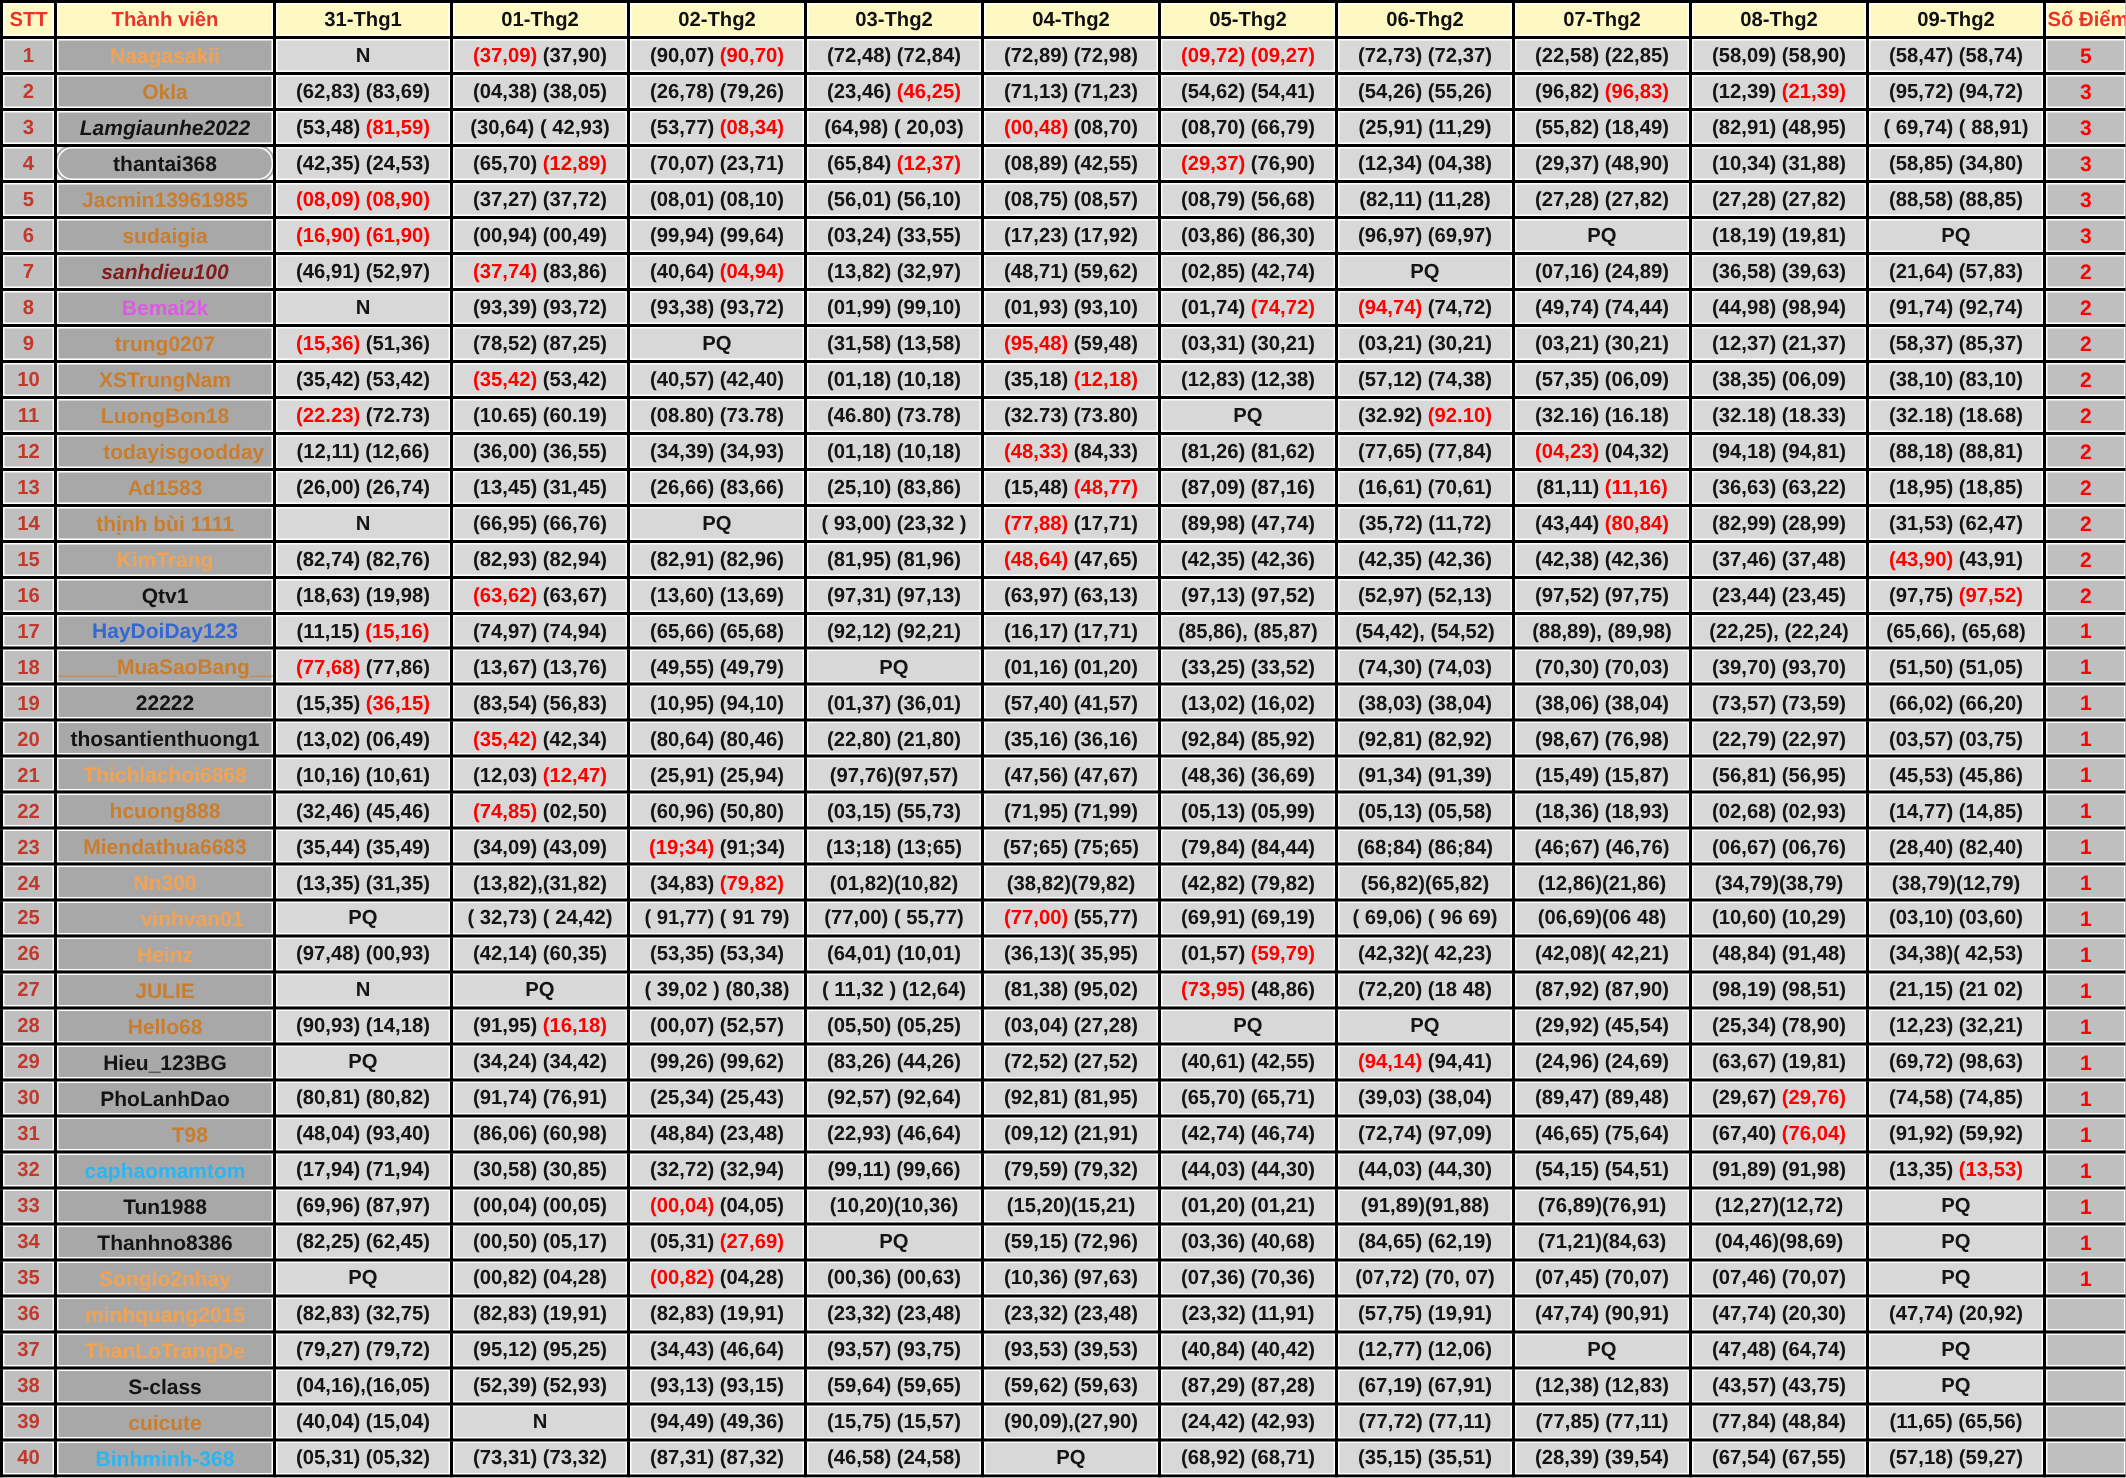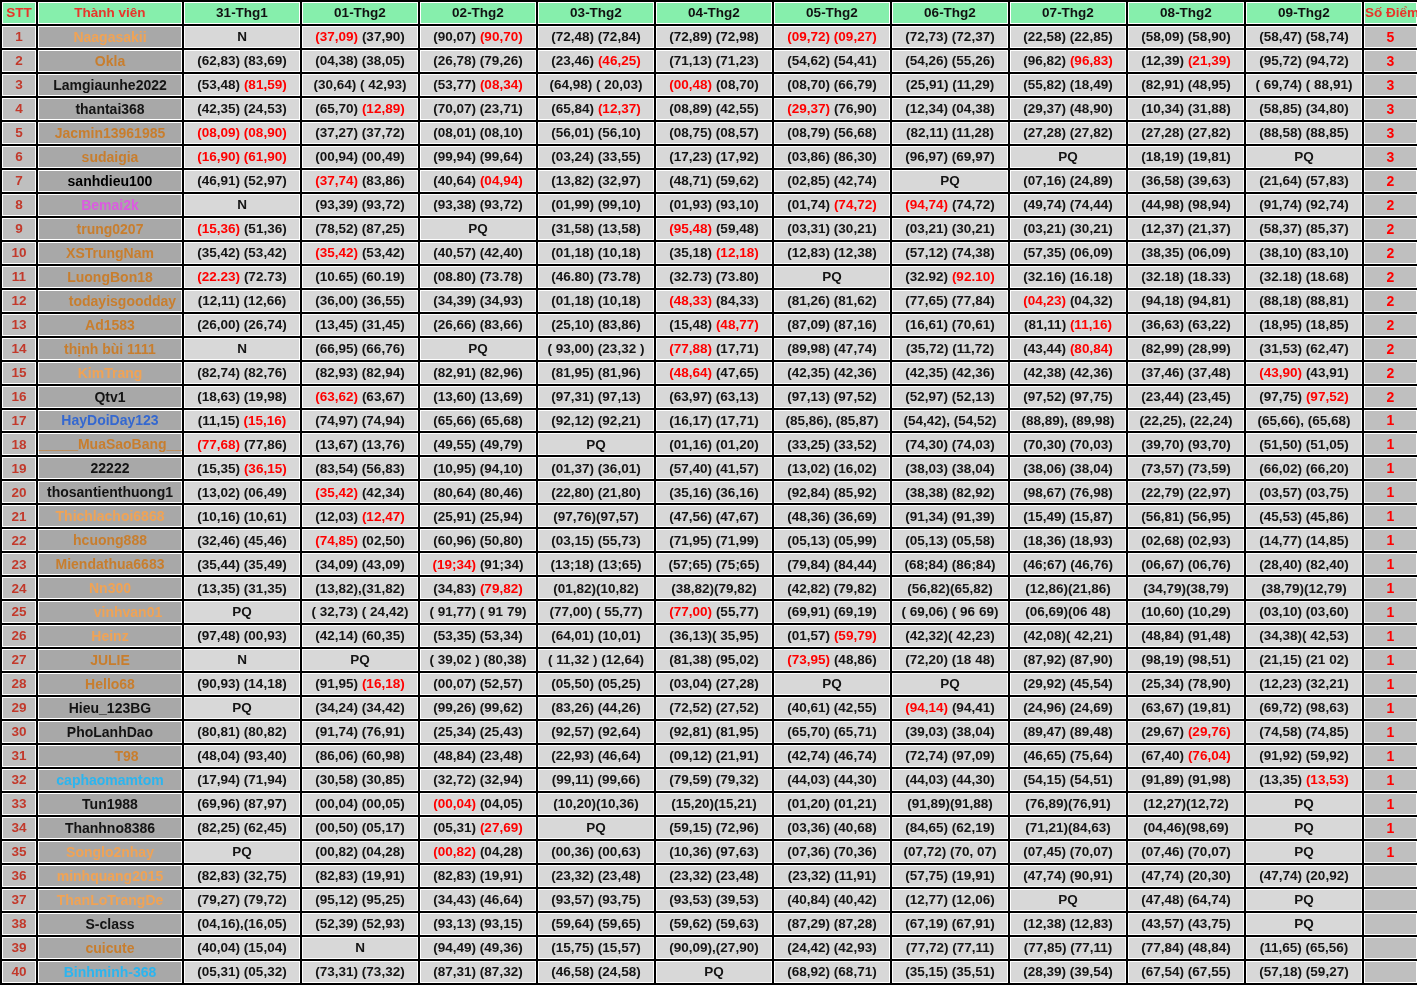--- a/index.html
+++ b/index.html
@@ -5,21 +5,21 @@
   html,body { margin:0; padding:0; background:#ffffff; }
   body { font-family:"Liberation Sans", sans-serif; font-weight:bold; }
   table { border-collapse:collapse; table-layout:fixed; width:1417px; height:985px; }
   th, td {
     border:2px solid #000000;
     box-shadow: inset 0 0 0 1px #ffffff;
     text-align:center; vertical-align:middle;
     padding:0 1px; white-space:nowrap; overflow:hidden;
     font-weight:bold; font-size:13.5px; line-height:1;
   }
-  thead th { background:#86efac; color:#111111; height:22px; font-size:13.5px; }
+  thead th { background:#fef9c3; color:#111111; height:22px; font-size:13.5px; }
   thead th.red-head { color:#e8352a; }
   td.stt  { background:#bfbfbf; color:#c2392b; }
   td.name { background:#a8a8a8; font-size:14px; }
   td.val  { background:#d8d8d8; color:#141414; }
   td.pts  { background:#bfbfbf; color:#ff0000; font-size:14px; }
   .red { color:#ff0000; }
 </style>
 </head>
 <body>
 
@@ -82,36 +82,36 @@
         <td class="val">(71,13) (71,23)</td>
         <td class="val">(54,62) (54,41)</td>
         <td class="val">(54,26) (55,26)</td>
         <td class="val">(96,82) <span class="red">(96,83)</span></td>
         <td class="val">(12,39) <span class="red">(21,39)</span></td>
         <td class="val">(95,72) (94,72)</td>
         <td class="pts">3</td>
       </tr>
       <tr>
         <td class="stt">3</td>
-        <td class="name" style="color: rgb(20, 20, 20);">Lamgiaunhe2022</td>
+        <td class="name" style="color: rgb(20, 20, 20); font-style: italic;">Lamgiaunhe2022</td>
         <td class="val">(53,48) <span class="red">(81,59)</span></td>
         <td class="val">(30,64) ( 42,93)</td>
         <td class="val">(53,77) <span class="red">(08,34)</span></td>
         <td class="val">(64,98) ( 20,03)</td>
         <td class="val"><span class="red">(00,48)</span> (08,70)</td>
         <td class="val">(08,70) (66,79)</td>
         <td class="val">(25,91) (11,29)</td>
         <td class="val">(55,82) (18,49)</td>
         <td class="val">(82,91) (48,95)</td>
         <td class="val">( 69,74) ( 88,91)</td>
         <td class="pts">3</td>
       </tr>
       <tr>
         <td class="stt">4</td>
-        <td class="name" style="color: rgb(20, 20, 20);">thantai368</td>
+        <td class="name" style="color: rgb(20, 20, 20); border-radius: 10px;">thantai368</td>
         <td class="val">(42,35) (24,53)</td>
         <td class="val">(65,70) <span class="red">(12,89)</span></td>
         <td class="val">(70,07) (23,71)</td>
         <td class="val">(65,84) <span class="red">(12,37)</span></td>
         <td class="val">(08,89) (42,55)</td>
         <td class="val"><span class="red">(29,37)</span> (76,90)</td>
         <td class="val">(12,34) (04,38)</td>
         <td class="val">(29,37) (48,90)</td>
         <td class="val">(10,34) (31,88)</td>
         <td class="val">(58,85) (34,80)</td>
@@ -142,21 +142,21 @@
         <td class="val">(17,23) (17,92)</td>
         <td class="val">(03,86) (86,30)</td>
         <td class="val">(96,97) (69,97)</td>
         <td class="val">PQ</td>
         <td class="val">(18,19) (19,81)</td>
         <td class="val">PQ</td>
         <td class="pts">3</td>
       </tr>
       <tr>
         <td class="stt">7</td>
-        <td class="name" style="color: #000000;">sanhdieu100</td>
+        <td class="name" style="color: #7f1d1d; font-style: italic;">sanhdieu100</td>
         <td class="val">(46,91) (52,97)</td>
         <td class="val"><span class="red">(37,74)</span> (83,86)</td>
         <td class="val">(40,64) <span class="red">(04,94)</span></td>
         <td class="val">(13,82) (32,97)</td>
         <td class="val">(48,71) (59,62)</td>
         <td class="val">(02,85) (42,74)</td>
         <td class="val">PQ</td>
         <td class="val">(07,16) (24,89)</td>
         <td class="val">(36,58) (39,63)</td>
         <td class="val">(21,64) (57,83)</td>
@@ -344,21 +344,21 @@
       </tr>
       <tr>
         <td class="stt">20</td>
         <td class="name" style="color: rgb(20, 20, 20);">thosantienthuong1</td>
         <td class="val">(13,02) (06,49)</td>
         <td class="val"><span class="red">(35,42)</span> (42,34)</td>
         <td class="val">(80,64) (80,46)</td>
         <td class="val">(22,80) (21,80)</td>
         <td class="val">(35,16) (36,16)</td>
         <td class="val">(92,84) (85,92)</td>
-        <td class="val">(38,38) (82,92)</td>
+        <td class="val">(92,81) (82,92)</td>
         <td class="val">(98,67) (76,98)</td>
         <td class="val">(22,79) (22,97)</td>
         <td class="val">(03,57) (03,75)</td>
         <td class="pts">1</td>
       </tr>
       <tr>
         <td class="stt">21</td>
         <td class="name" style="color: rgb(240, 163, 85);">Thichlachoi6868</td>
         <td class="val">(10,16) (10,61)</td>
         <td class="val">(12,03) <span class="red">(12,47)</span></td>

